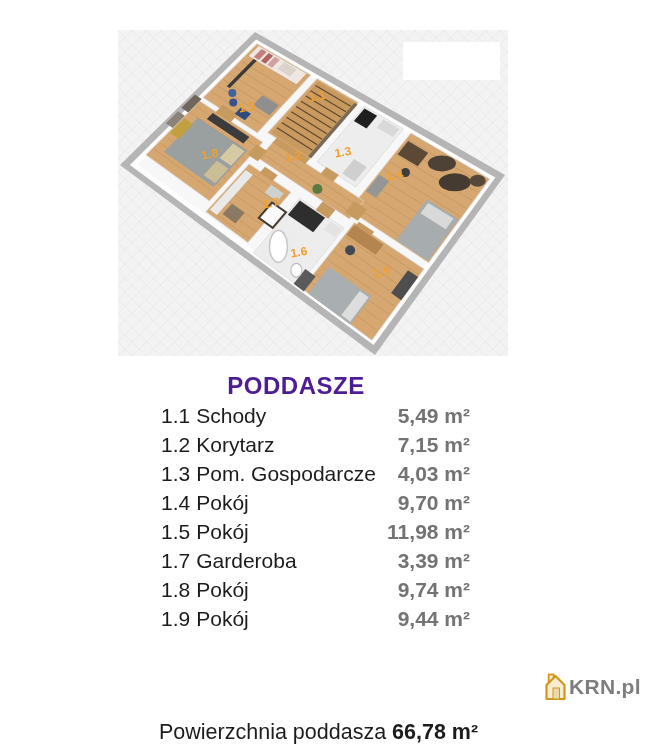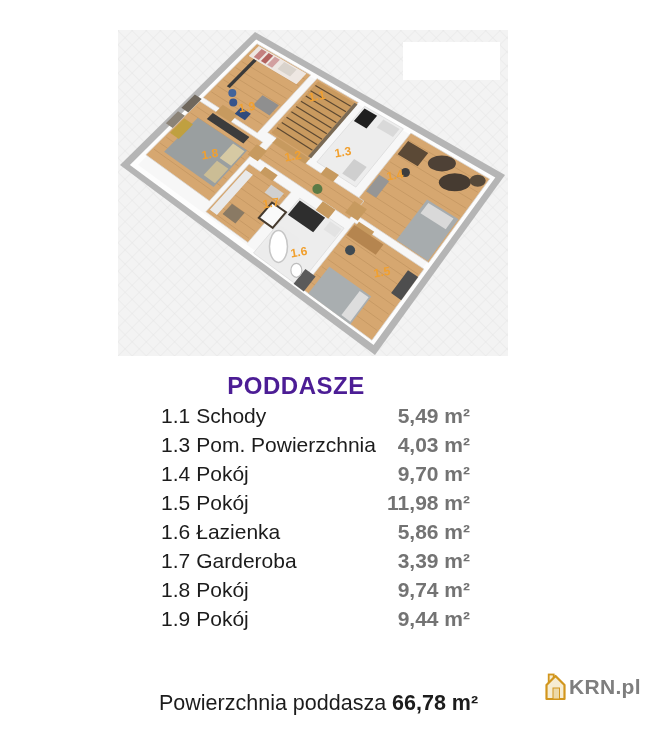--- a/index.html
+++ b/index.html
@@ -14,21 +14,21 @@
   #heading{left:118px;top:372px;width:356px;text-align:center;
            font-size:24px;font-weight:bold;letter-spacing:0.5px;color:#4c1d95;}
   
   #room-list{left:161px;top:401px;width:309px;}
   .room-row{display:flex;justify-content:space-between;align-items:flex-end;
             height:29px;line-height:29px;font-size:21px;white-space:nowrap;}
   .room-name{color:#1c1c1c;}
   .room-no{margin-right:6px;}
   .room-area{font-weight:bold;color:#737373;}
   
-  #summary{left:159px;top:691px;font-size:21.5px;white-space:nowrap;}
+  #summary{left:159px;top:720px;font-size:21.5px;white-space:nowrap;}
   #summary .val{font-weight:bold;}
   
   #logo{left:544px;top:673px;display:flex;align-items:center;height:28px;}
   #logo .krn-text{font-size:21px;font-weight:bold;color:#7e7e7e;margin-left:2px;letter-spacing:0.3px;}
   svg text{font-family:"Liberation Sans", sans-serif;}
 </style>
 </head>
 <body>
 
 <div class="abs" id="plan-wrap">
@@ -184,34 +184,34 @@
 </div>
 
 <div class="abs" id="heading">PODDASZE</div>
 
 <div class="abs" id="room-list">
   <div class="room-row">
     <span class="room-name"><span class="room-no">1.1</span><span>Schody</span></span>
     <span class="room-area">5,49 m²</span>
   </div>
   <div class="room-row">
-    <span class="room-name"><span class="room-no">1.3</span><span>Pom. Powierzchnia</span></span>
+    <span class="room-name"><span class="room-no">1.2</span><span>Korytarz</span></span>
+    <span class="room-area">7,15 m²</span>
+  </div>
+  <div class="room-row">
+    <span class="room-name"><span class="room-no">1.3</span><span>Pom. Gospodarcze</span></span>
     <span class="room-area">4,03 m²</span>
   </div>
   <div class="room-row">
     <span class="room-name"><span class="room-no">1.4</span><span>Pokój</span></span>
     <span class="room-area">9,70 m²</span>
   </div>
   <div class="room-row">
     <span class="room-name"><span class="room-no">1.5</span><span>Pokój</span></span>
     <span class="room-area">11,98 m²</span>
-  </div>
-  <div class="room-row">
-    <span class="room-name"><span class="room-no">1.6</span><span>Łazienka</span></span>
-    <span class="room-area">5,86 m²</span>
   </div>
   <div class="room-row">
     <span class="room-name"><span class="room-no">1.7</span><span>Garderoba</span></span>
     <span class="room-area">3,39 m²</span>
   </div>
   <div class="room-row">
     <span class="room-name"><span class="room-no">1.8</span><span>Pokój</span></span>
     <span class="room-area">9,74 m²</span>
   </div>
   <div class="room-row">

